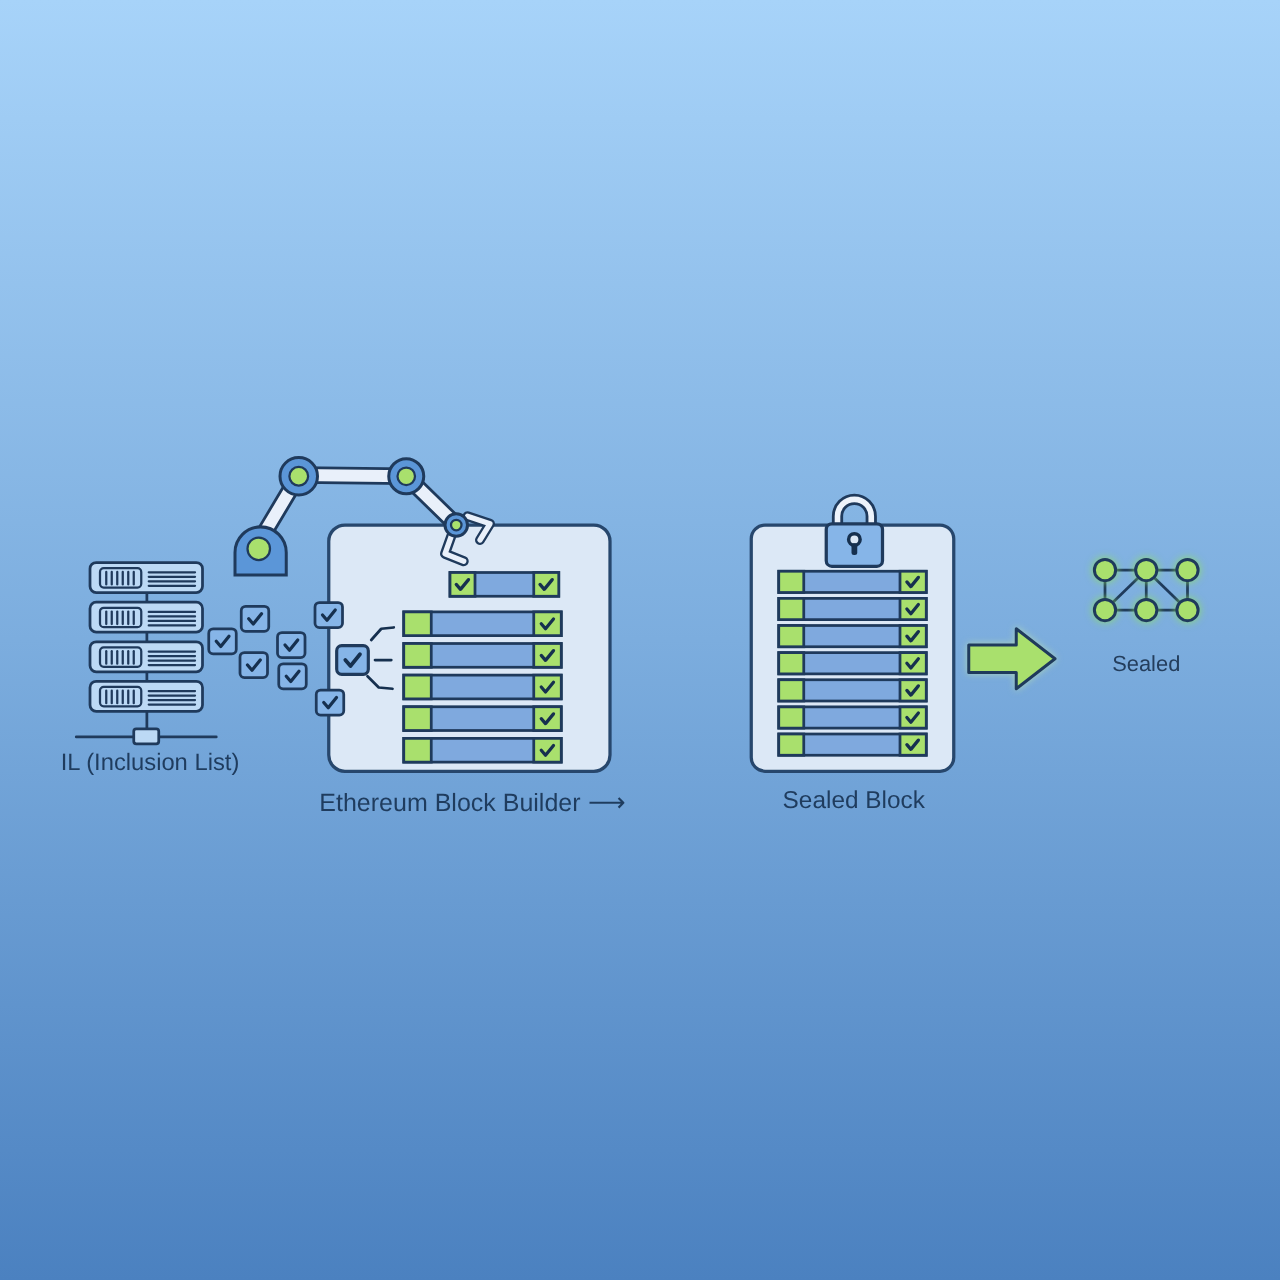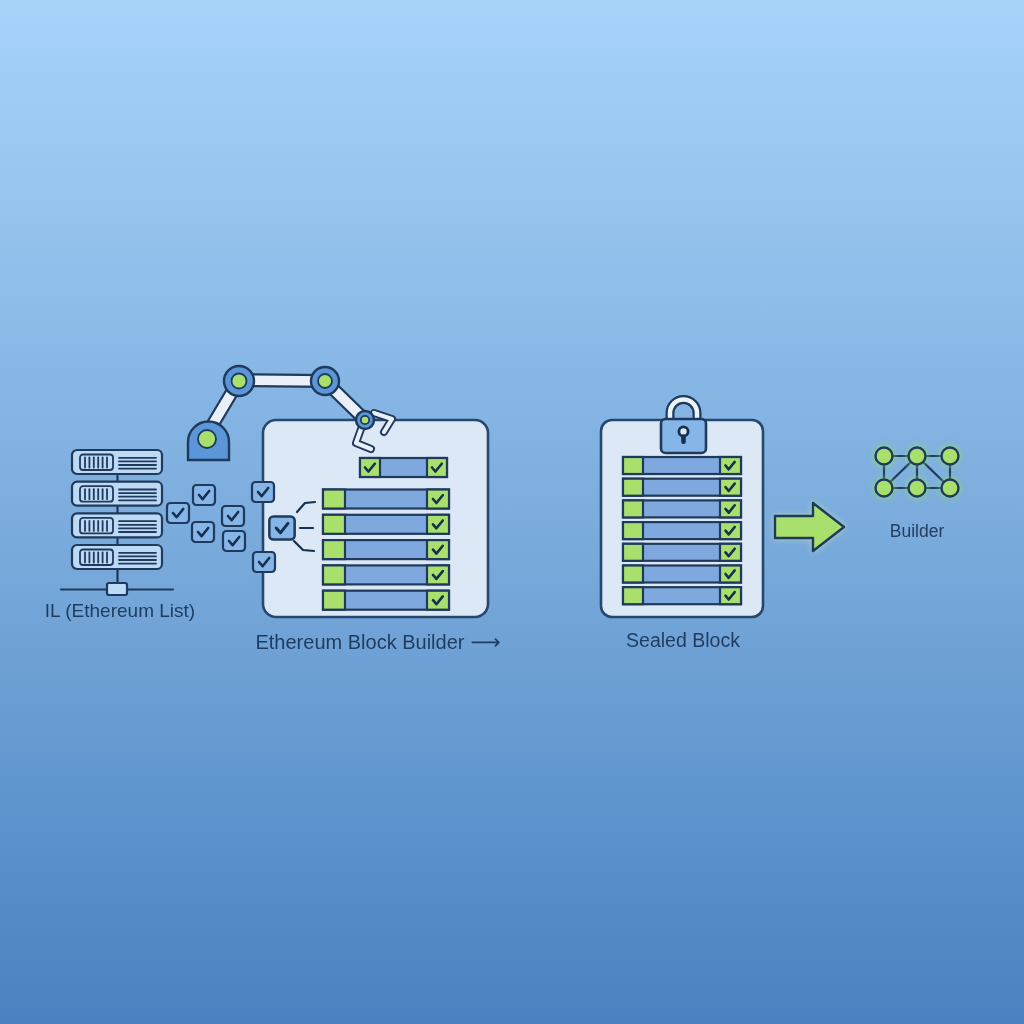--- a/index.html
+++ b/index.html
@@ -189,24 +189,24 @@
       <circle class="node" cx="884" cy="456" r="8.5"></circle>
       <circle class="node" cx="917" cy="456" r="8.5"></circle>
       <circle class="node" cx="950" cy="456" r="8.5"></circle>
       <circle class="node" cx="884" cy="488" r="8.5"></circle>
       <circle class="node" cx="917" cy="488" r="8.5"></circle>
       <circle class="node" cx="950" cy="488" r="8.5"></circle>
     </g>
   </g>
 </svg>
 
-<div class="label label-il">IL (Ethereum List)</div>
+<div class="label label-il">IL (Inclusion List)</div>
 
 <div class="label label-builder">
   <span>Ethereum Block Builder</span><span class="arr">⟶</span>
 </div>
 
 <div class="label label-sealed">Sealed Block</div>
 
 <div class="label label-prop">
-  <div>Builder</div>
+  <div>Sealed</div>
 </div>
 </div>
 
 </body></html>

